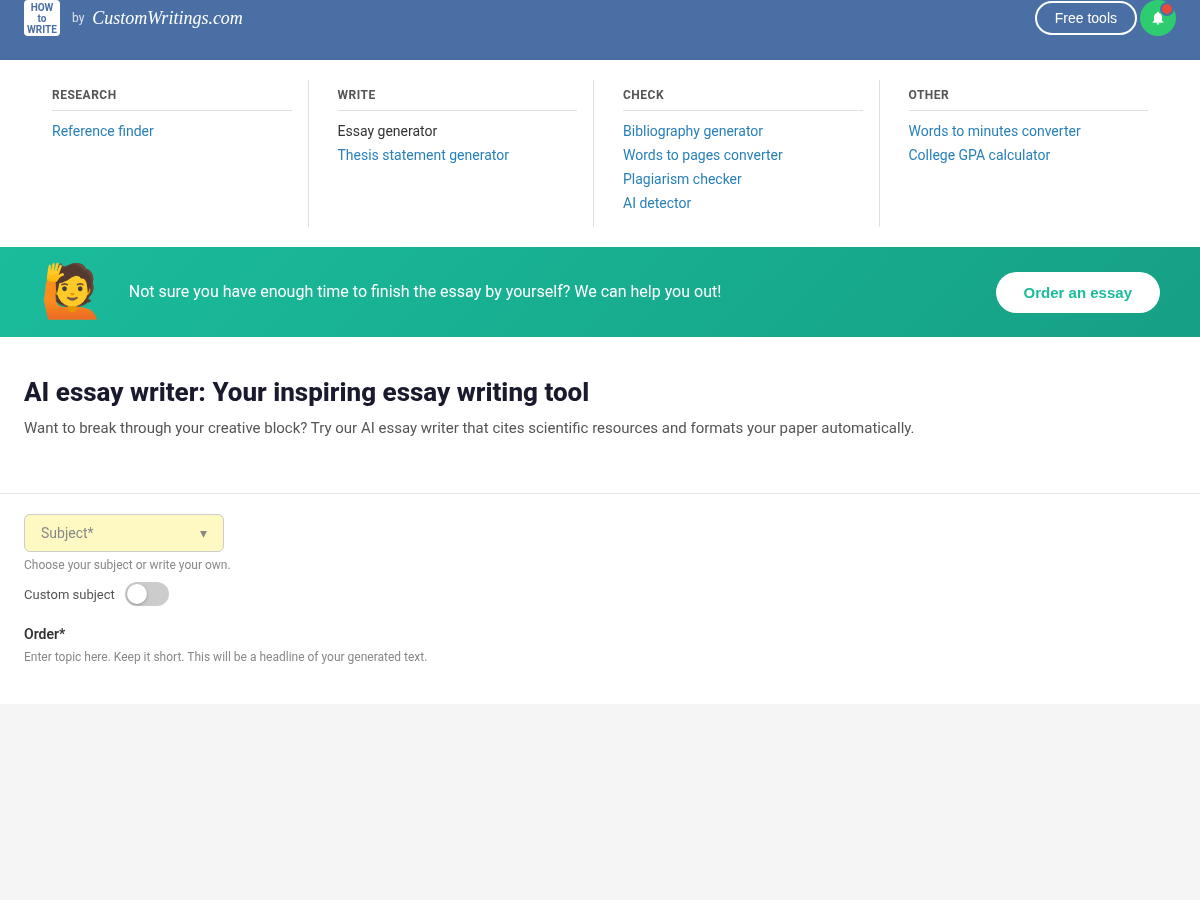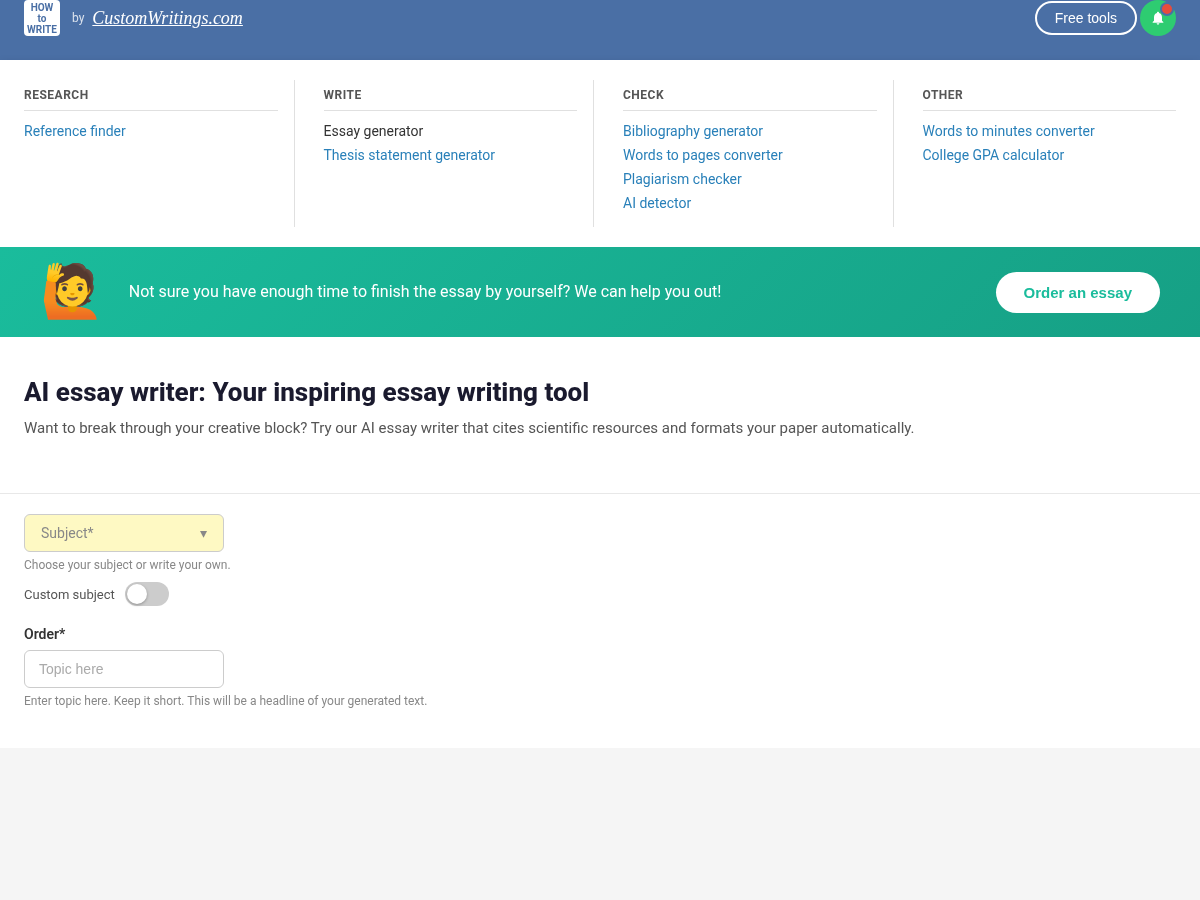--- a/index.html
+++ b/index.html
@@ -37,21 +37,20 @@
     .logo-by {
       color: rgba(255,255,255,0.8);
       font-size: 12px;
       margin-left: 4px;
     }
     .logo-site {
       color: white;
       font-size: 18px;
       font-style: italic;
       font-family: Georgia, serif;
-      text-decoration: underline;
     }
     .header-actions {
       display: flex;
       align-items: center;
       gap: 3px;
     }
     .free-tools-btn {
       background: transparent;
       border: 2px solid white;
       color: white;
@@ -81,21 +80,21 @@
       border-radius: 50%;
       position: absolute;
       top: 2px;
       right: 2px;
       border: 2px solid #4a6fa5;
     }
 
     
     .dropdown-area {
       background: white;
-      padding: 20px 8px;
+      padding: 20px 36px;
       box-shadow: 0 2px 8px rgba(0,0,0,0.1);
       display: flex;
       gap: 13px;
       margin: 0;
     }
     .dropdown-section {
       flex: 1;
       padding: 8px 16px;
       border-right: 1px solid #e0e0e0;
     }
@@ -328,17 +327,16 @@
     </div>
     <div class="form-hint">Choose your subject or write your own.</div>
     <div class="custom-subject-row">
       <span class="custom-subject-label">Custom subject</span>
       <div class="toggle-switch"></div>
     </div>
   </div>
 
   <div class="form-row">
     <label class="field-label">Order*</label>
-    <input type="text" class="topic-input" placeholder="Topic here" style="">
     <div class="form-hint">Enter topic here. Keep it short. This will be a headline of your generated text.</div>
   </div>
 
 </div>
 
 </body></html>

